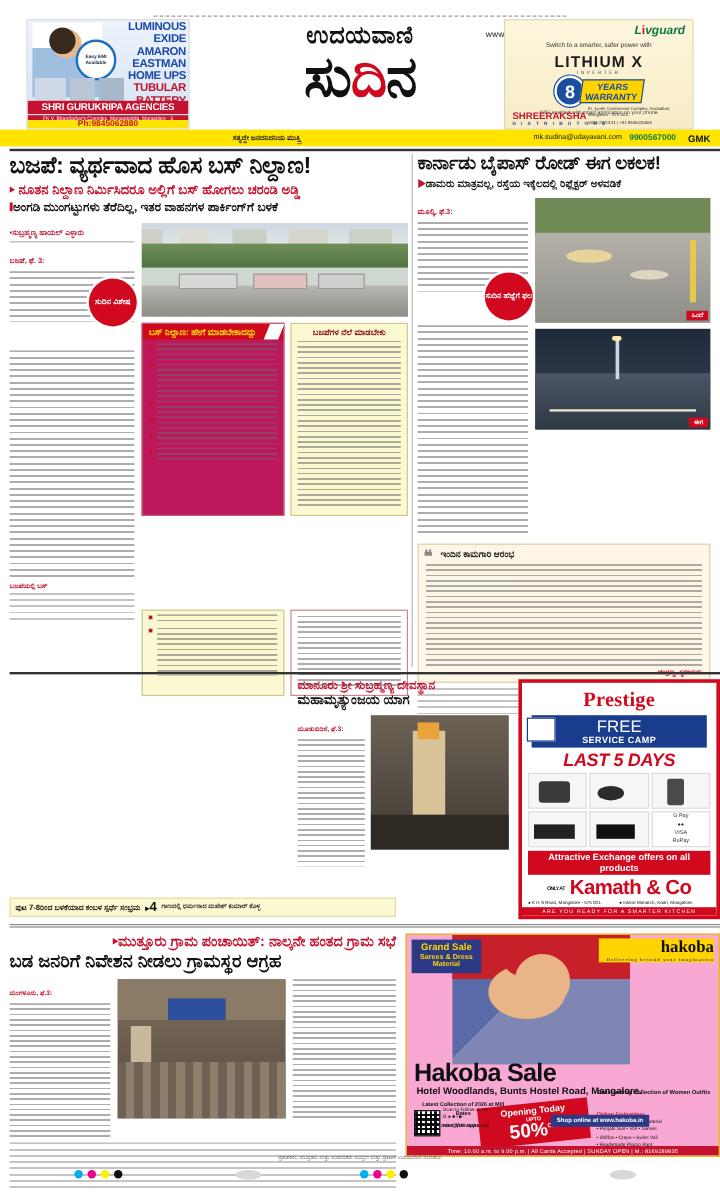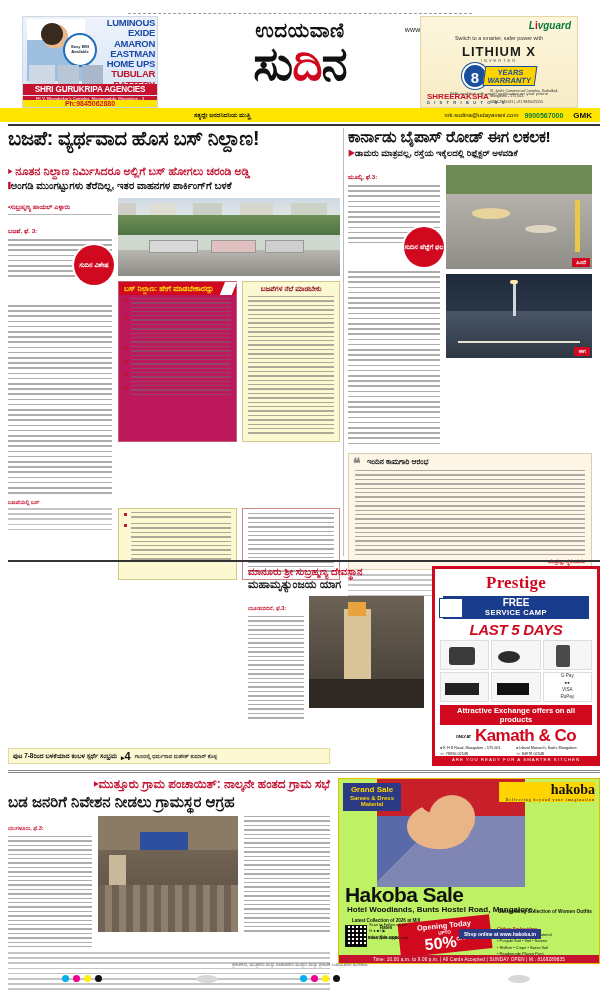--- a/index.html
+++ b/index.html
@@ -188,21 +188,21 @@
   .vdiv {
     position: absolute; top: 128px; left: 343px; width: 0;
     border-left: 1px solid #bdbdbd; height: 428px;
   }
 
   .hl-main {
     font-size: 19.5px; font-weight: 800; color: #111; line-height: 1.12;
     letter-spacing: -.3px;
   }
   .hl-sub1 {
-    margin-top: 15px; font-size: 11px; font-weight: 800; color: #c4122f; line-height:1.2;
+    margin-top: 3px; font-size: 11px; font-weight: 800; color: #c4122f; line-height:1.2;
   }
   .hl-sub2 {
     margin-top: 2px; font-size: 10px; font-weight: 700; color: #111; line-height:1.2;
   }
   .hl-sub1:before { content:"\25B8  "; color:#c4122f; }
   .hl-sub2:before { content:"\2759 "; color:#c4122f; }
 
   .byline { margin-top: 5px; font-size: 6.4px; color: #c4122f; font-weight: 700; }
   .byline:before { content:"\25AA "; }
 
@@ -287,21 +287,21 @@
   
   .prestige { border: 3px solid #d1091f; background: #fff; height: 200px; position: relative; }
   .prestige .p-name {
     text-align:center; font-family:"Liberation Serif", serif; font-size: 17px;
     font-weight: 700; color: #d1091f; padding-top: 4px; letter-spacing:.2px;
   }
   .prestige .p-free {
     margin: 3px 8px 0; background:#1a3c8c; color:#fff; text-align:center;
     padding: 2px 0; position: relative;
   }
-  .prestige .p-free .f1 { font-size: 10px; font-weight: 700; line-height:1; }
+  .prestige .p-free .f1 { font-size: 14px; font-weight: 400; line-height:1; }
   .prestige .p-free .f2 { font-size: 7.5px; font-weight: 700; letter-spacing:.4px; }
   .prestige .p-free .tapicon{
     position:absolute; left:-4px; top:2px; width:24px; height:20px;
     background:#fff; border:1px solid #1a3c8c;
   }
   .prestige .p-last {
     text-align:center; font-size: 15px; font-weight: 900; color:#d1091f;
     font-style: italic; margin-top: 2px; letter-spacing: -.3px;
   }
   .prestige .p-grid {
@@ -337,21 +337,21 @@
   }
 
   
   .sec3 { position: absolute; top: 778px; left: 8px; right: 8px; height: 190px; }
   .s3-left { position: absolute; left: 0; top: 0; width: 322px; }
   .s3h-k { font-size: 12px; font-weight: 800; color: #c4122f; line-height:1.15;text-align:right; }
   .s3h-k:before { content:"\25B8"; }
   .s3h-m { margin-top: 2px; font-size: 15px; font-weight: 800; color:#111; line-height:1.12; }
 
   .hakoba { position:absolute; left:330px; top:0; width:262px; height:186px;
-    background:#bef264; border:1px solid #e0bd00; overflow:hidden; }
+    background:#f9a8d4; border:1px solid #e0bd00; overflow:hidden; }
   .hakoba .model {
     position:absolute; left:38px; top:0; width:148px; height:108px;
     background:
       radial-gradient(ellipse at 42% 44%, #e9b486 0 26%, rgba(0,0,0,0) 27%),
       linear-gradient(180deg,#c8202a 0 34%, rgba(0,0,0,0) 34%),
       linear-gradient(135deg,#5a6aa8 0 40%, #7f86b4 40% 100%);
   }
   .hakoba .model:after{
     content:""; position:absolute; left:52px; top:16px; width:46px; height:44px;
     border-radius:50% 50% 46% 46%; background:#e9b486;

